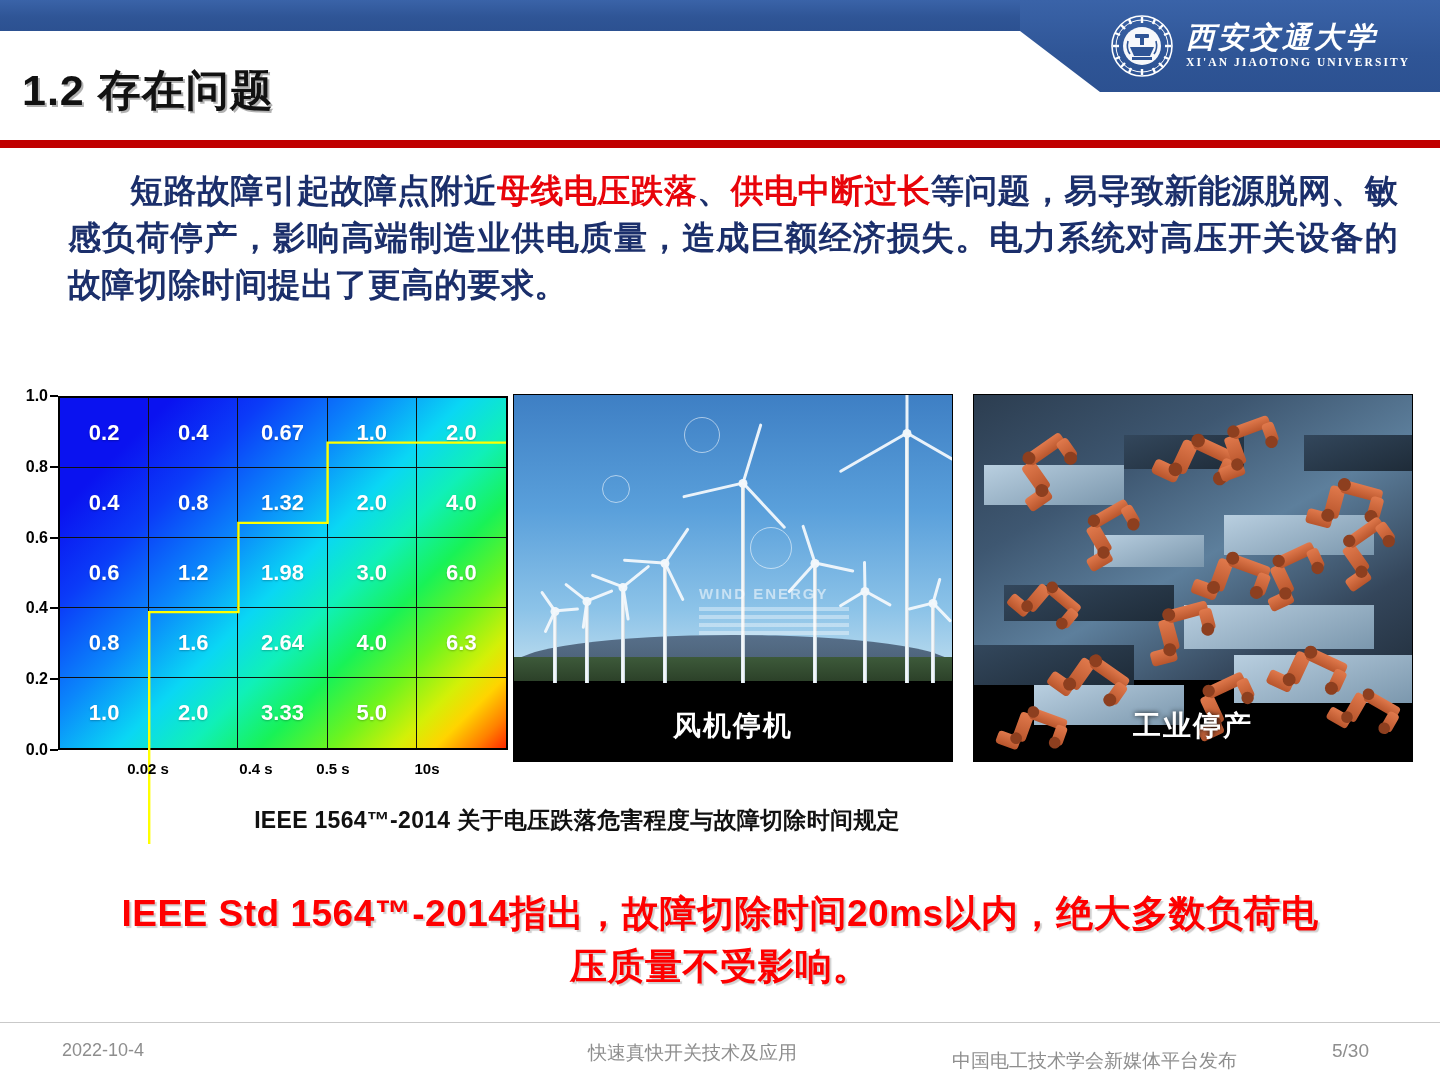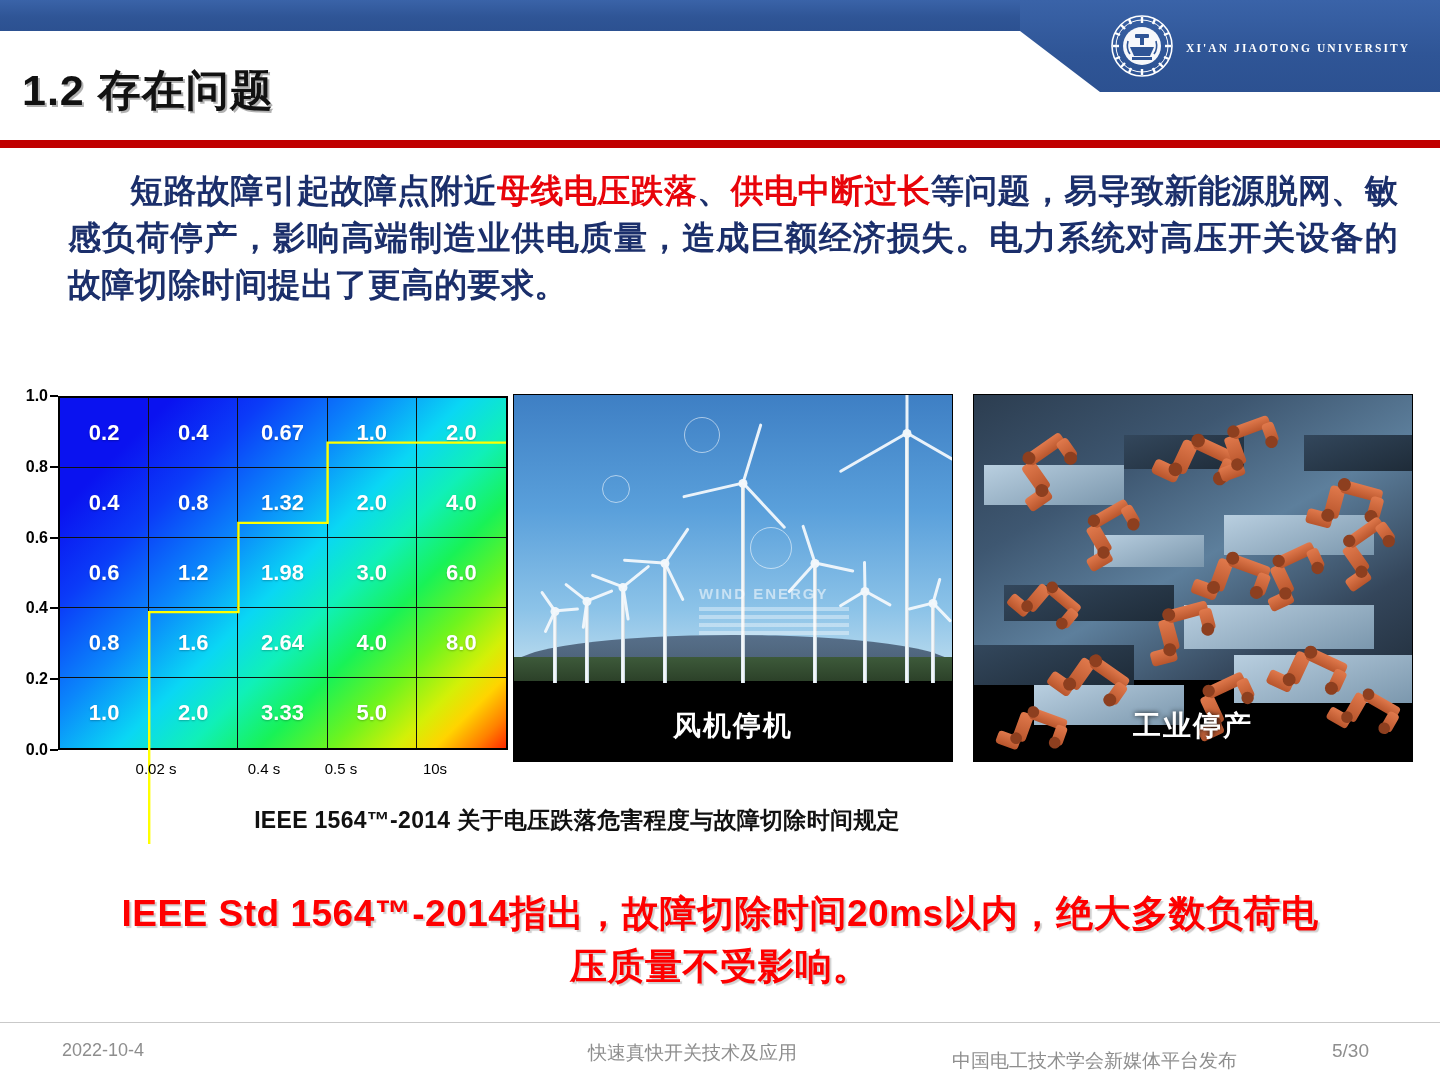--- a/index.html
+++ b/index.html
@@ -98,22 +98,22 @@
     color:#fff;font-size:22px;font-weight:700;
     text-shadow:0 1px 2px rgba(0,0,0,.25);
   }
   .cell:nth-child(5n){border-right:none;}
   .cell:nth-child(n+21){border-bottom:none;}
   .stepline{position:absolute;inset:0;pointer-events:none;}
   .xaxis{
     position:absolute;left:46px;top:362px;width:450px;height:28px;
   }
   .xtick{
-    position:absolute;top:6px;font-size:15px;font-weight:400;color:#000;
-    transform:translateX(-50%);white-space:nowrap;margin-left:8px;
+    position:absolute;top:6px;font-size:15px;font-weight:700;color:#000;
+    transform:translateX(-50%);white-space:nowrap;
   }
   .caption{
     position:absolute;left:12px;top:805px;width:1130px;
     text-align:center;font-size:23px;font-weight:700;color:#111;
     letter-spacing:0.3px;
   }
 
   
   .photo{
     position:absolute;top:394px;width:440px;height:368px;
@@ -209,20 +209,21 @@
           <rect x="25" y="20" width="14" height="4" rx="1"></rect>
           <rect x="30" y="24" width="4" height="7"></rect>
           <path d="M20 33 h24 l-4 9 h-16 z"></path>
           <rect x="22" y="43" width="20" height="3"></rect>
           <path d="M18 27 q-2 8 2 13" fill="none" stroke="#2f5596" stroke-width="1.6"></path>
           <path d="M46 27 q2 8 -2 13" fill="none" stroke="#2f5596" stroke-width="1.6"></path>
         </g>
       </svg>
     </div>
     <div class="logo-text">
+      <div class="logo-cn">西安交通大学</div>
       <div class="logo-en">XI'AN JIAOTONG UNIVERSITY</div>
     </div>
   </div>
 
   <div class="page-title">1.2 存在问题</div>
   <div class="title-rule"></div>
 
   <div class="para">
     <span class="ind"></span><span>短路故障引起故障点附近</span><span class="hl">母线电压跌落</span><span>、</span><span class="hl">供电中断过长</span><span>等问题，易导致新能源脱网、敏感负荷停产，影响高端制造业供电质量，造成巨额经济损失。电力系统对高压开关设备的故障切除时间提出了更高的要求。</span>
   </div>
@@ -250,21 +251,21 @@
           <div class="cell">4.0</div>
           <div class="cell">0.6</div>
           <div class="cell">1.2</div>
           <div class="cell">1.98</div>
           <div class="cell">3.0</div>
           <div class="cell">6.0</div>
           <div class="cell">0.8</div>
           <div class="cell">1.6</div>
           <div class="cell">2.64</div>
           <div class="cell">4.0</div>
-          <div class="cell">8.0</div>
+          <div class="cell">6.3</div>
           <div class="cell">1.0</div>
           <div class="cell">2.0</div>
           <div class="cell">3.33</div>
           <div class="cell">5.0</div>
         </div>
       <svg class="stepline" viewBox="0 0 100 100" preserveAspectRatio="none">
         <polyline points="20,100 20,48 40,48 40,28 60,28 60,10 100,10" fill="none" stroke="#ffff00" stroke-width="2.4" vector-effect="non-scaling-stroke" stroke-linejoin="miter" stroke-linecap="butt"></polyline>
       </svg>
     </div>
     <div class="xaxis">

